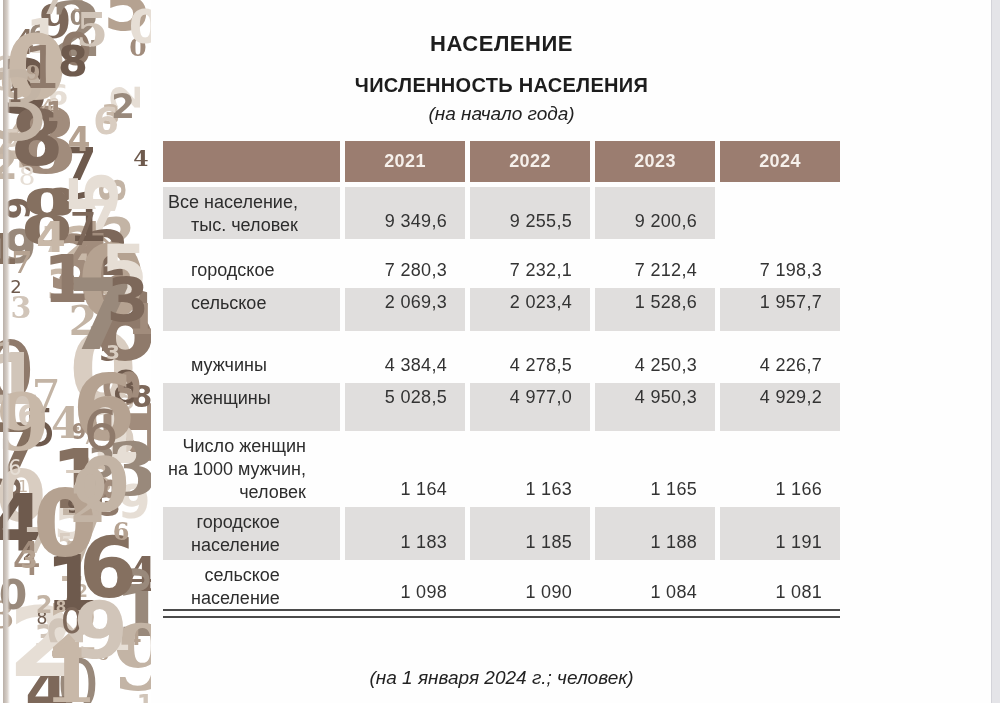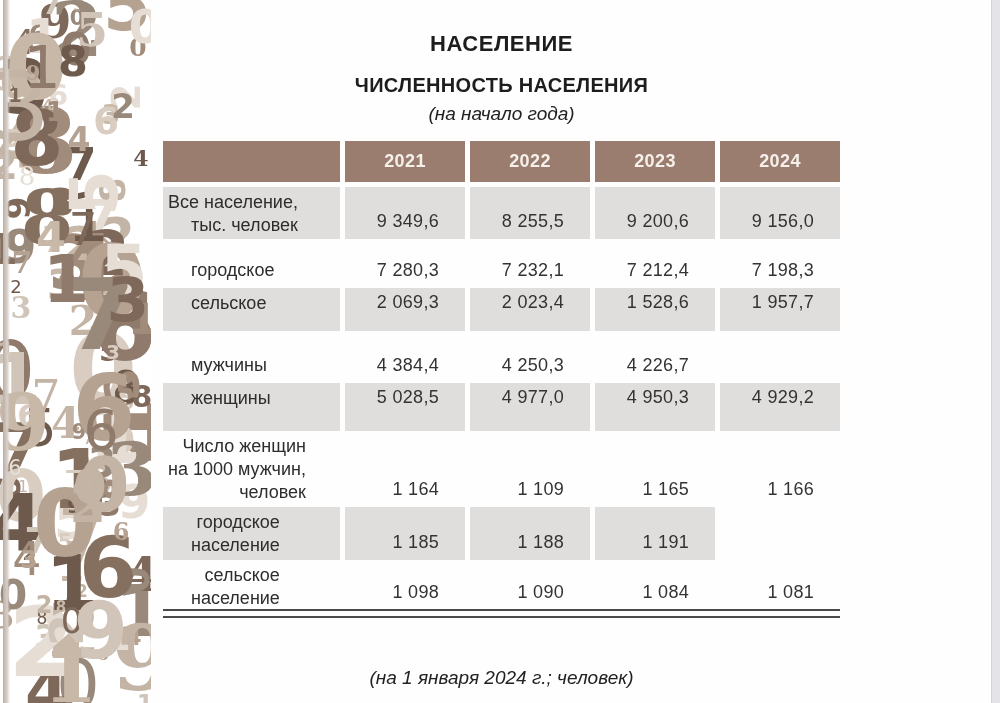--- a/index.html
+++ b/index.html
@@ -70,21 +70,21 @@
   .cell { display:flex; align-items:center; font-size:18px; color:#333; }
   .hdr {
     background:#9b7d70; color:#f6f0eb; font-weight:bold;
     justify-content:center; font-size:18px; letter-spacing:0.4px;
   }
   .lbl {
     justify-content:flex-start; padding-left:5px;
     white-space:pre-line; line-height:23px; color:#2d2d2d;
   }
   .indent { padding-left:28px; }
-  .val { justify-content:flex-end; padding-right:26px; letter-spacing:0.3px; }
+  .val { justify-content:flex-end; padding-right:18px; letter-spacing:0.3px; }
   .g { background:#e0dedd; }
   .vtop { align-items:flex-start; padding-top:4px; }
   .vbot { align-items:flex-end; padding-bottom:7px; }
 
   .rule {
     margin-top:2px; width:677px; height:9px;
     border-top:2px solid #4b4b4b; border-bottom:2px solid #4b4b4b;
   }
 </style>
 </head>
@@ -268,23 +268,22 @@
         <div class="cell hdr">2023</div>
         <div class="cell hdr">2024</div>
       </div>
 
       <div class="sp5"></div>
 
       <div class="row r1">
         <div class="cell lbl g vtop">Все население,
 тыс. человек</div>
         <div class="cell val g vbot">9 349,6</div>
-        <div class="cell val g vbot">8 255,5</div>
+        <div class="cell val g vbot">9 255,5</div>
         <div class="cell val g vbot">9 200,6</div>
-        <div class="cell val g vbot">9 156,0</div>
       </div>
 
       <div class="sp13"></div>
 
       <div class="row r2">
         <div class="cell lbl indent">городское</div>
         <div class="cell val">7 280,3</div>
         <div class="cell val">7 232,1</div>
         <div class="cell val">7 212,4</div>
         <div class="cell val">7 198,3</div>
@@ -296,45 +295,47 @@
         <div class="cell val g vtop">2 023,4</div>
         <div class="cell val g vtop">1 528,6</div>
         <div class="cell val g vtop">1 957,7</div>
       </div>
 
       <div class="sp16"></div>
 
       <div class="row r4">
         <div class="cell lbl indent">мужчины</div>
         <div class="cell val">4 384,4</div>
+        <div class="cell val">4 278,5</div>
         <div class="cell val">4 250,3</div>
         <div class="cell val">4 226,7</div>
       </div>
 
       <div class="row r5">
         <div class="cell lbl indent g vtop">женщины</div>
         <div class="cell val g vtop">5 028,5</div>
         <div class="cell val g vtop">4 977,0</div>
         <div class="cell val g vtop">4 950,3</div>
         <div class="cell val g vtop">4 929,2</div>
       </div>
 
       <div class="row r6">
         <div class="cell lbl vtop">Число женщин
 на 1000 мужчин,
 человек</div>
         <div class="cell val vbot">1 164</div>
-        <div class="cell val vbot">1 109</div>
+        <div class="cell val vbot">1 163</div>
         <div class="cell val vbot">1 165</div>
         <div class="cell val vbot">1 166</div>
       </div>
 
       <div class="row r7">
         <div class="cell lbl indent g vtop">городское
 население</div>
+        <div class="cell val g vbot">1 183</div>
         <div class="cell val g vbot">1 185</div>
         <div class="cell val g vbot">1 188</div>
         <div class="cell val g vbot">1 191</div>
       </div>
 
       <div class="row r8">
         <div class="cell lbl indent vtop">сельское
 население</div>
         <div class="cell val vbot">1 098</div>
         <div class="cell val vbot">1 090</div>

